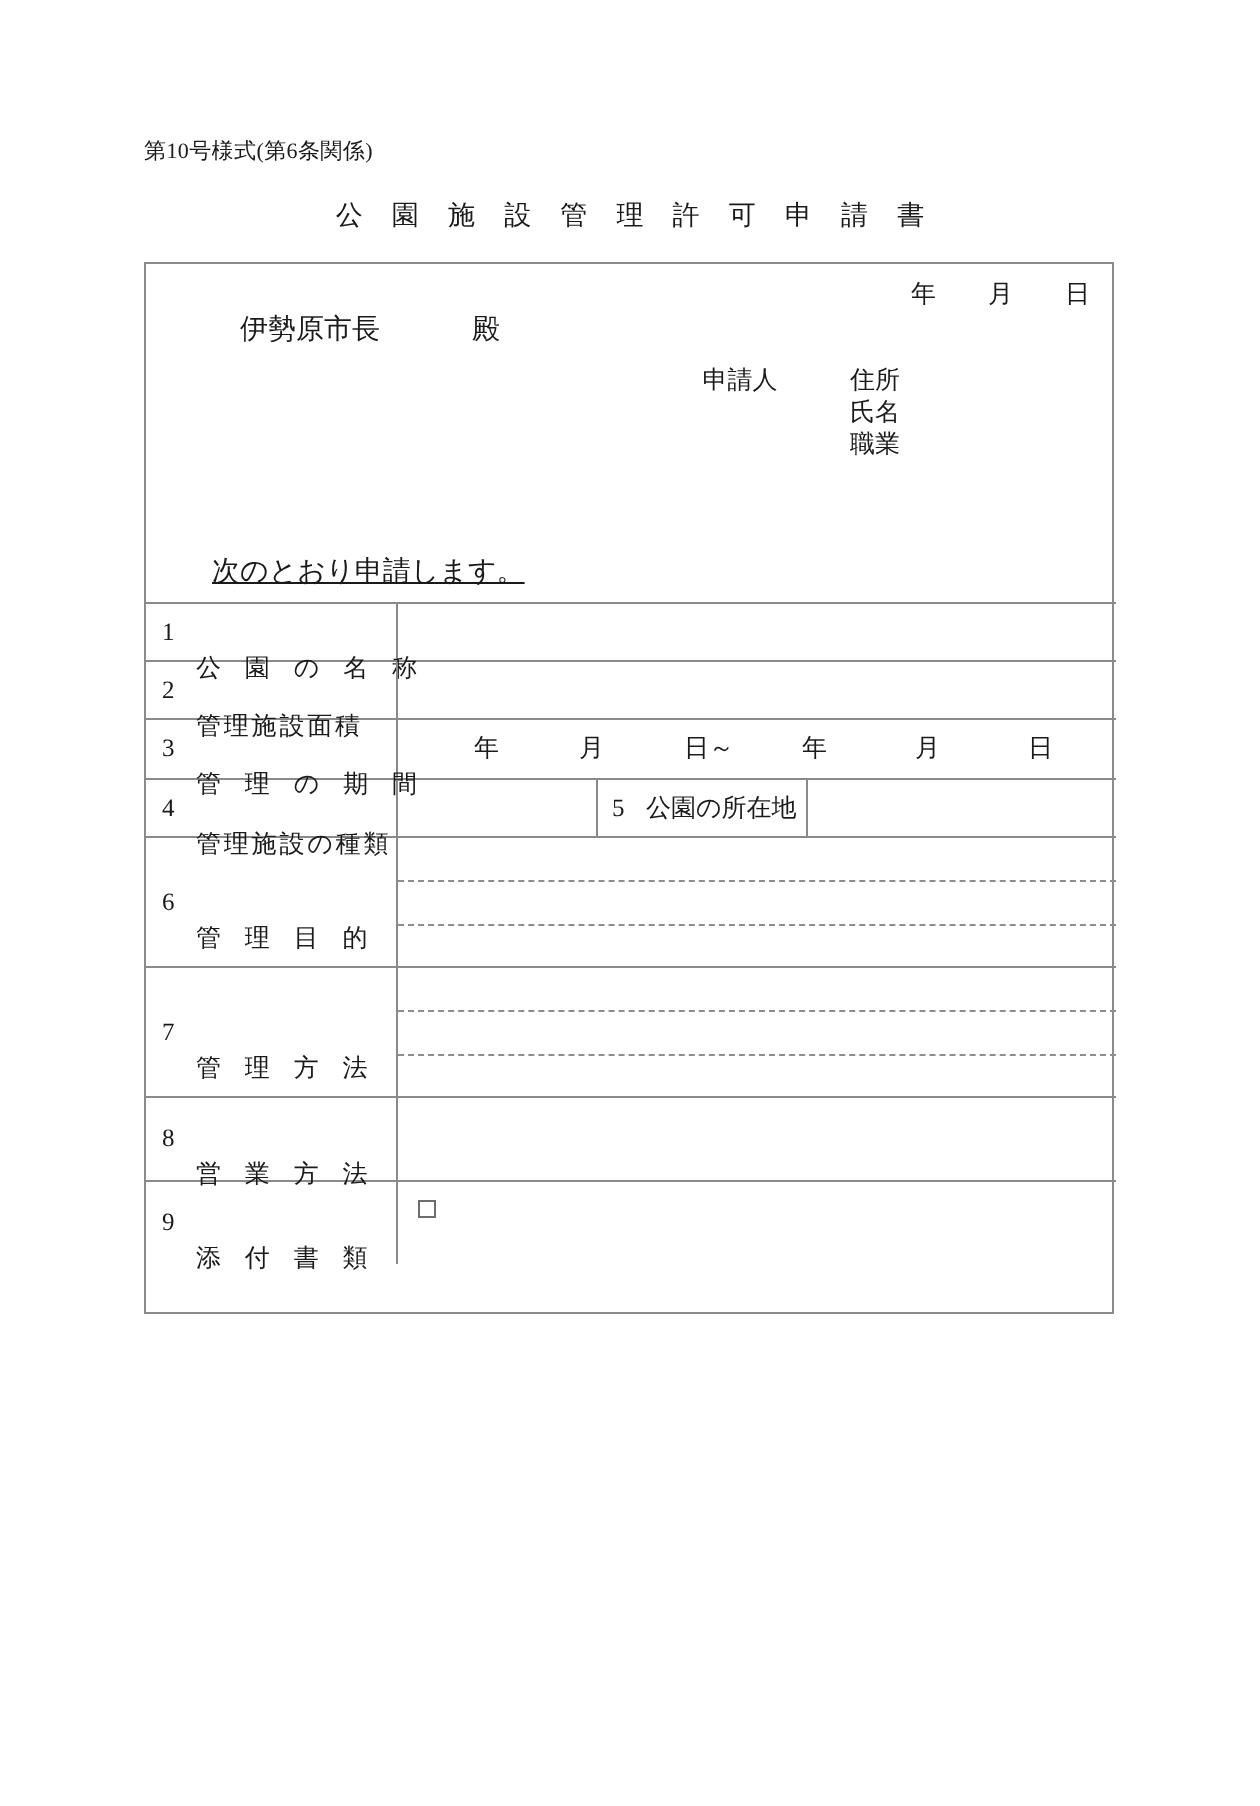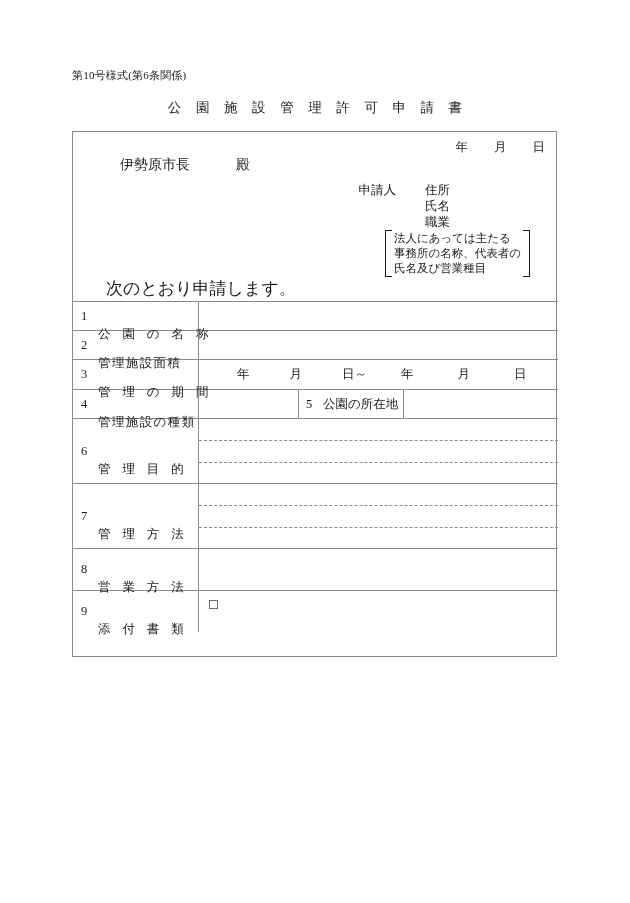--- a/index.html
+++ b/index.html
@@ -82,21 +82,21 @@
     line-height: 16px;
     white-space: nowrap;
   }
   .applicant-row {
     display: flex;
     align-items: flex-start;
   }
   .applicant-tag {
     width: 52px;
     flex: none;
-    text-align: right;
+    text-align: center;
   }
   .applicant-fields {
     display: flex;
     flex-direction: column;
     margin-left: 29px;
   }
 
   .corp-note {
     position: absolute;
     left: 303px;
@@ -125,22 +125,23 @@
   .corp-lines {
     display: flex;
     flex-direction: column;
     padding: 1px 0;
   }
 
   .apply-text {
     position: absolute;
     left: 24px;
     top: 145px;
-    font-size: 17px;
-    white-space: nowrap;
+    font-size: 14px;
+    white-space: nowrap;
+    text-decoration: underline;
   }
 
   
   .rows {
     position: absolute;
     left: 0;
     top: 169px;
     width: 485px;
   }
   .row {
@@ -291,29 +292,20 @@
         <div class="applicant-row">
           <div class="applicant-tag">申請人</div>
           <div class="applicant-fields">
             <div>住所</div>
             <div>氏名</div>
             <div>職業</div>
           </div>
         </div>
       </div>
 
-      <div class="corp-note">
-        <div class="brk brk-l"></div>
-        <div class="corp-lines">
-          <div>法人にあっては主たる</div>
-          <div>事務所の名称、代表者の</div>
-          <div>氏名及び営業種目</div>
-        </div>
-        <div class="brk brk-r"></div>
-      </div>
 
       <div class="apply-text">次のとおり申請します。</div>
     </div>
 
     <div class="rows">
 
       <div class="row h-name">
         <div class="lbl">
           <span class="num">1</span>
             <span class="txt">公 園 の 名 称</span>

